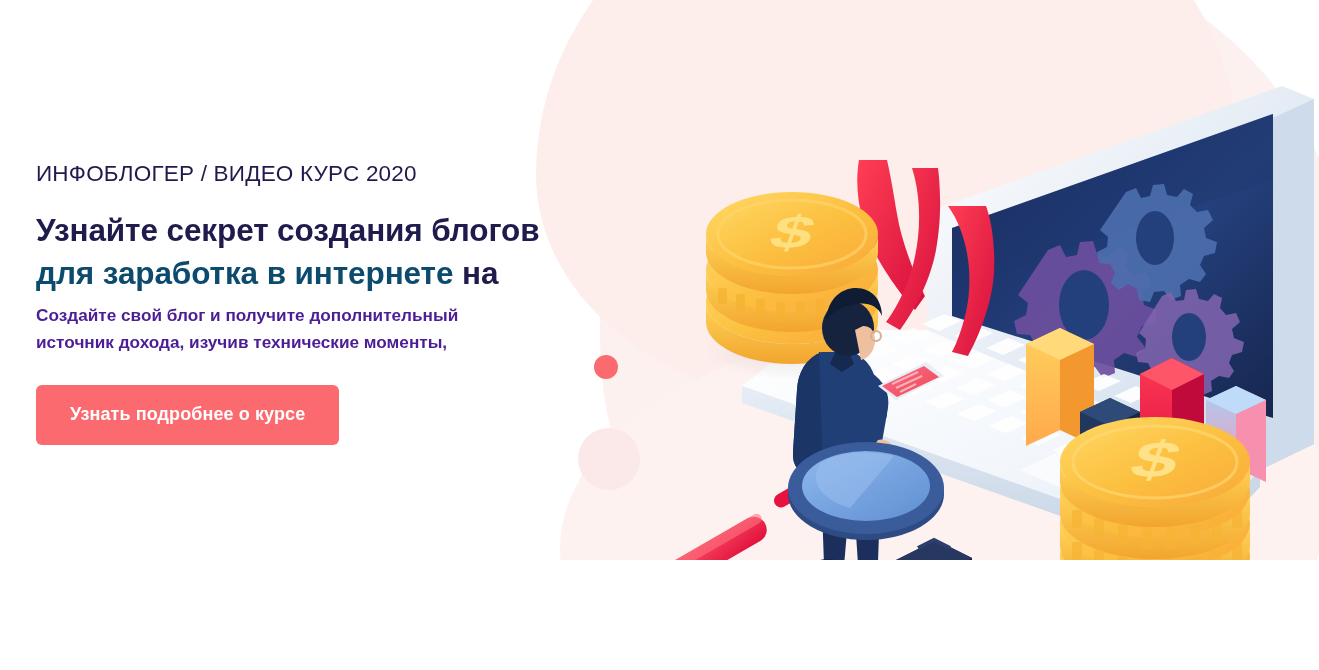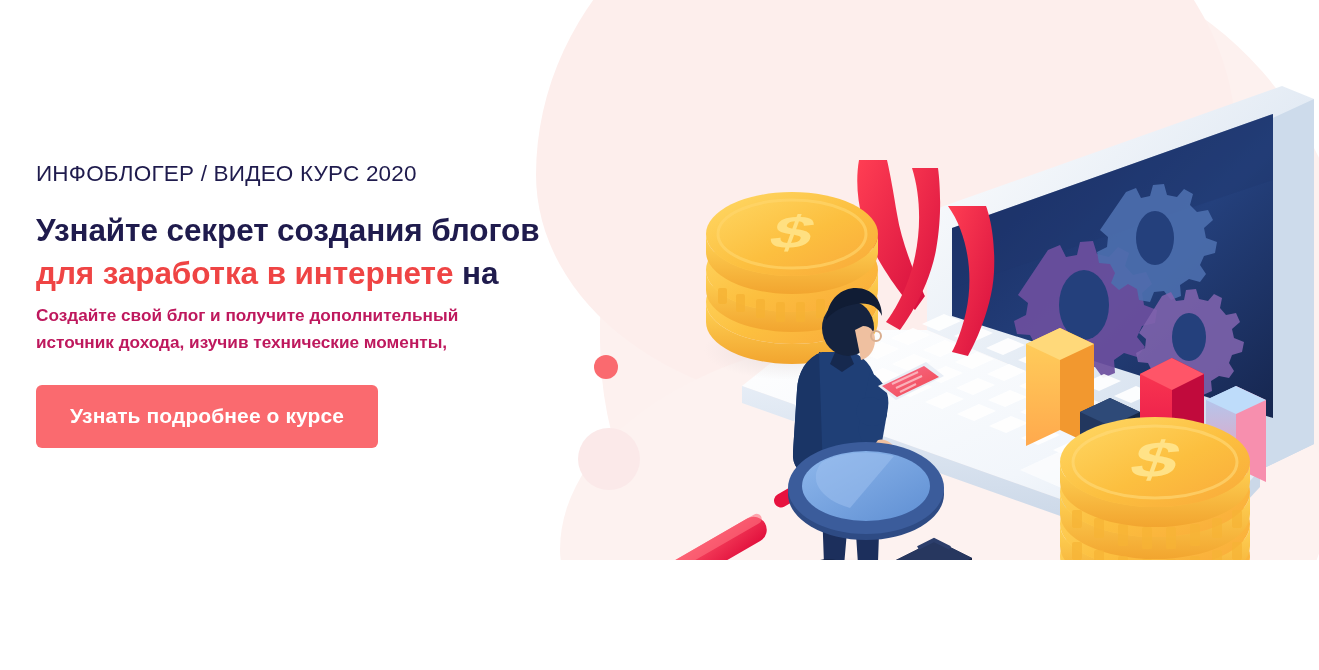--- a/index.html
+++ b/index.html
@@ -88,36 +88,36 @@
     white-space: nowrap;
   }
   .headline {
     font-size: 31.5px;
     font-weight: 700;
     line-height: 1.38;
     color: #1f1b4d;
     letter-spacing: -0.1px;
     margin-bottom: 6px;
   }
-  .headline .accent { color: #ef4444; }
+  .headline .accent { color: #0c4a6e; }
   .subcopy {
     font-size: 17.2px;
     font-weight: 700;
     line-height: 1.6;
-    color: #be185d;
+    color: #4c1d95;
     margin-bottom: 28px;
   }
   .cta {
     display: inline-block;
     border: 0;
     cursor: pointer;
     background: #fa6a6f;
     color: #ffffff;
     font-family: inherit;
-    font-size: 21px;
+    font-size: 18px;
     font-weight: 700;
     letter-spacing: 0.1px;
     padding: 19px 34px 20px;
     border-radius: 6px;
   }
 
   
   .stage {
     position: absolute;
     left: 560px; top: 0;

